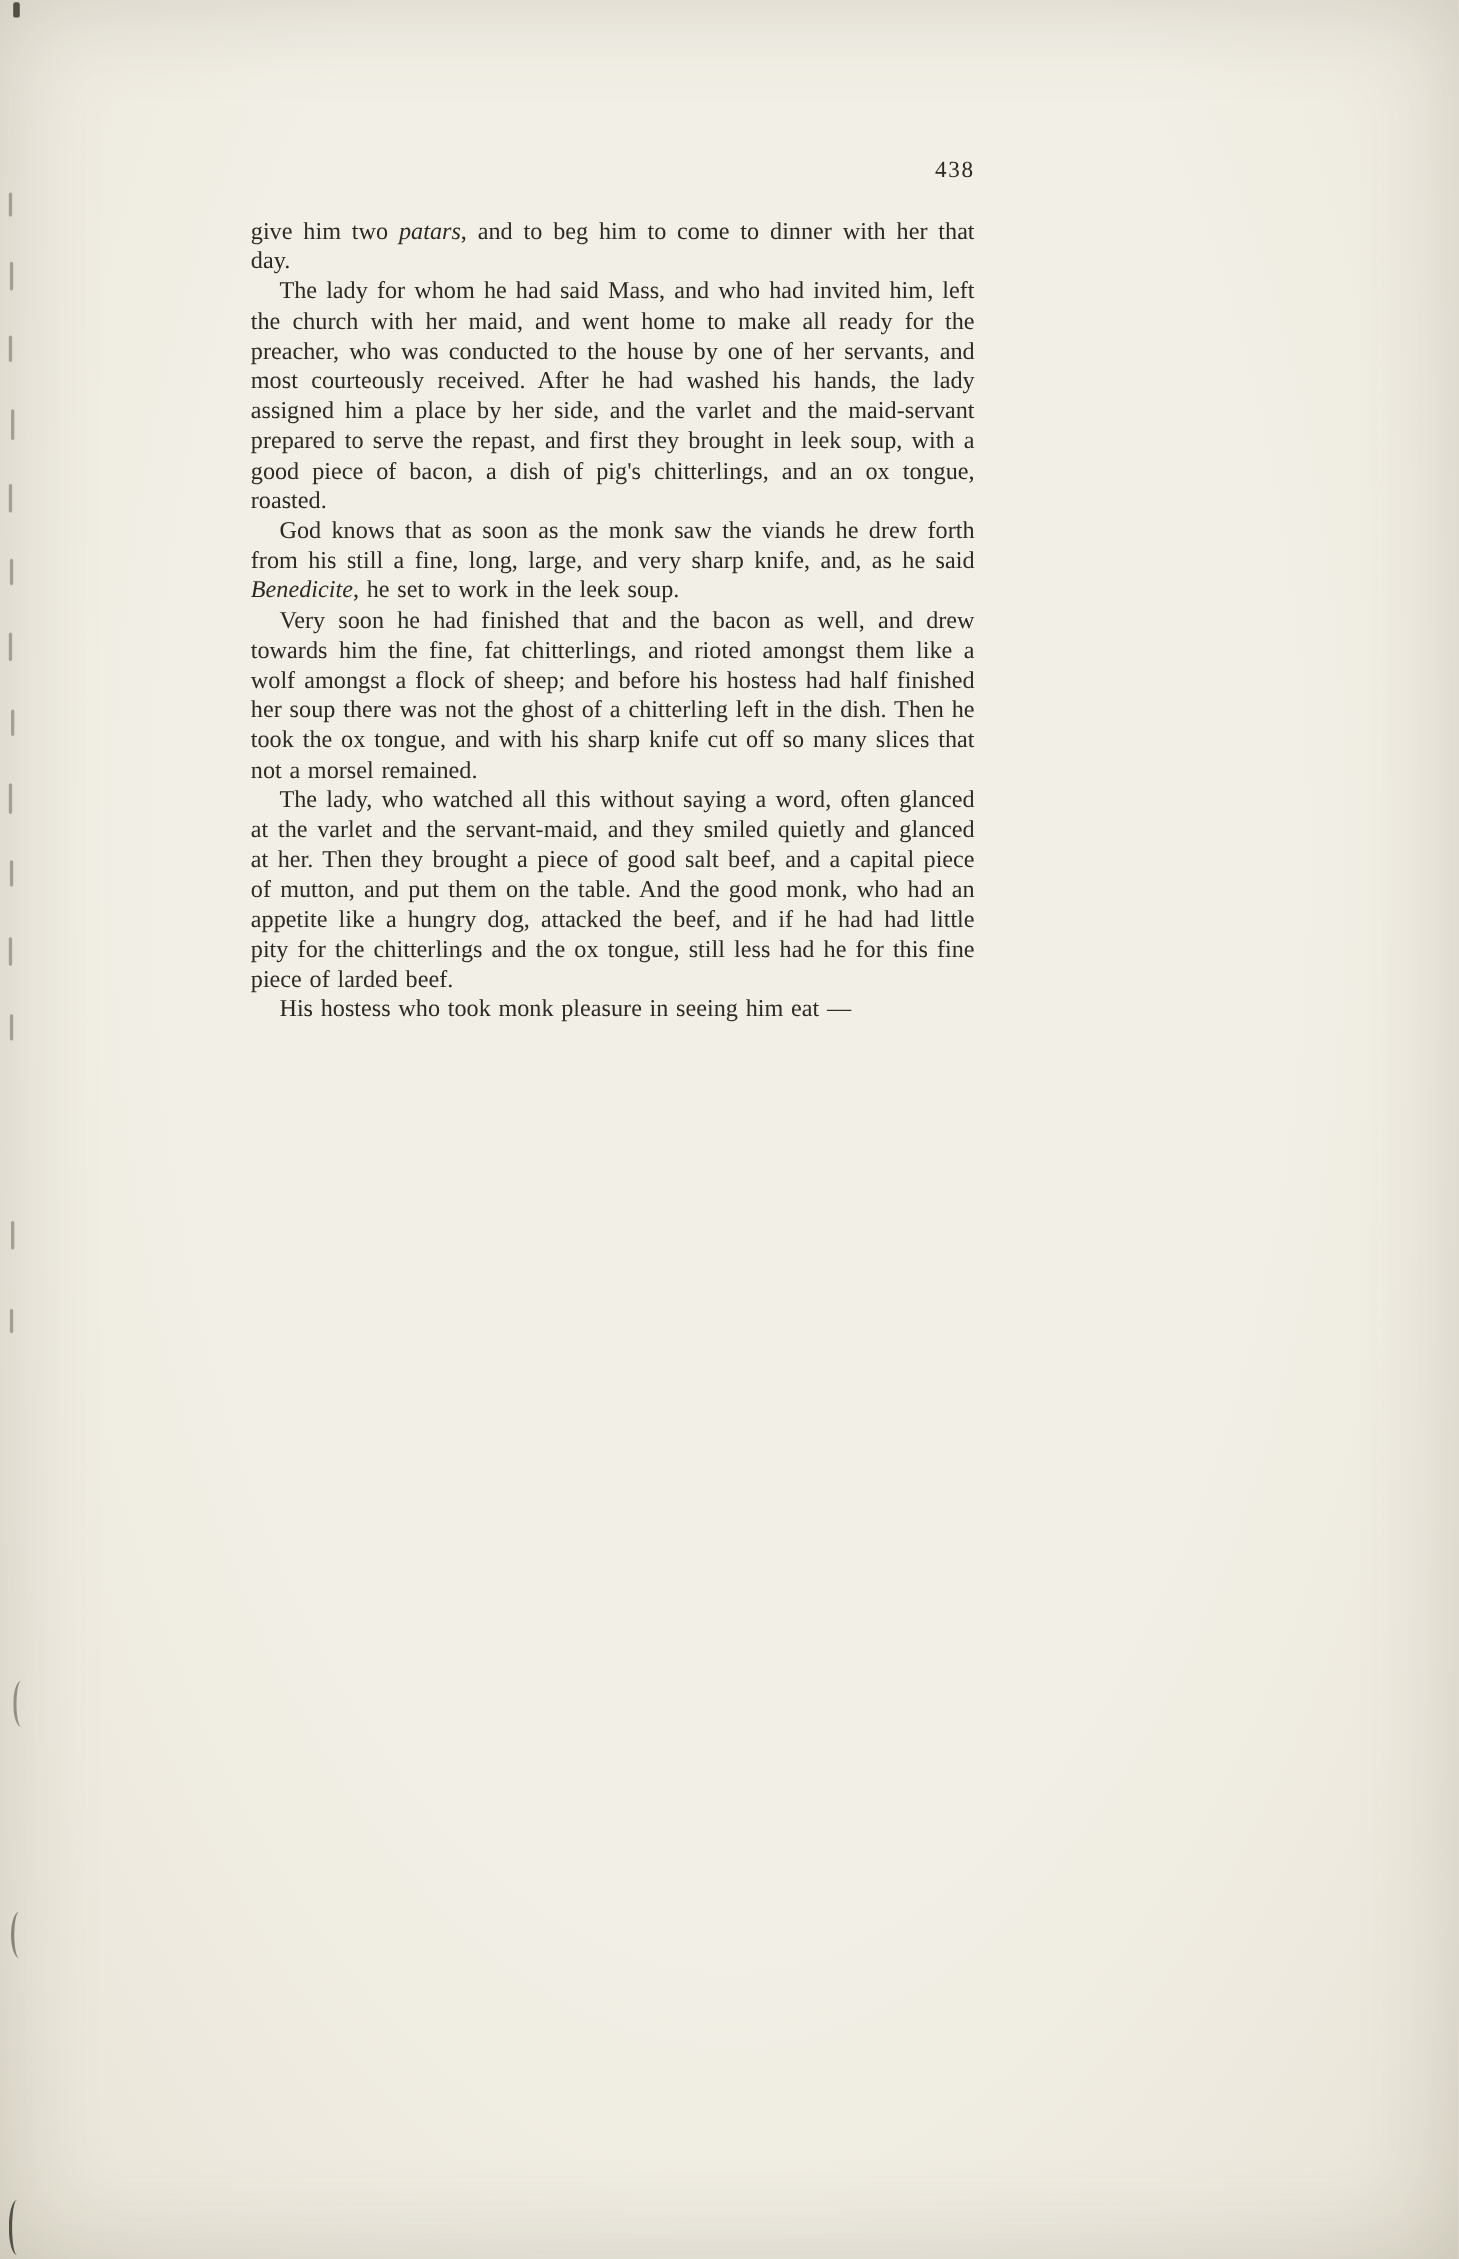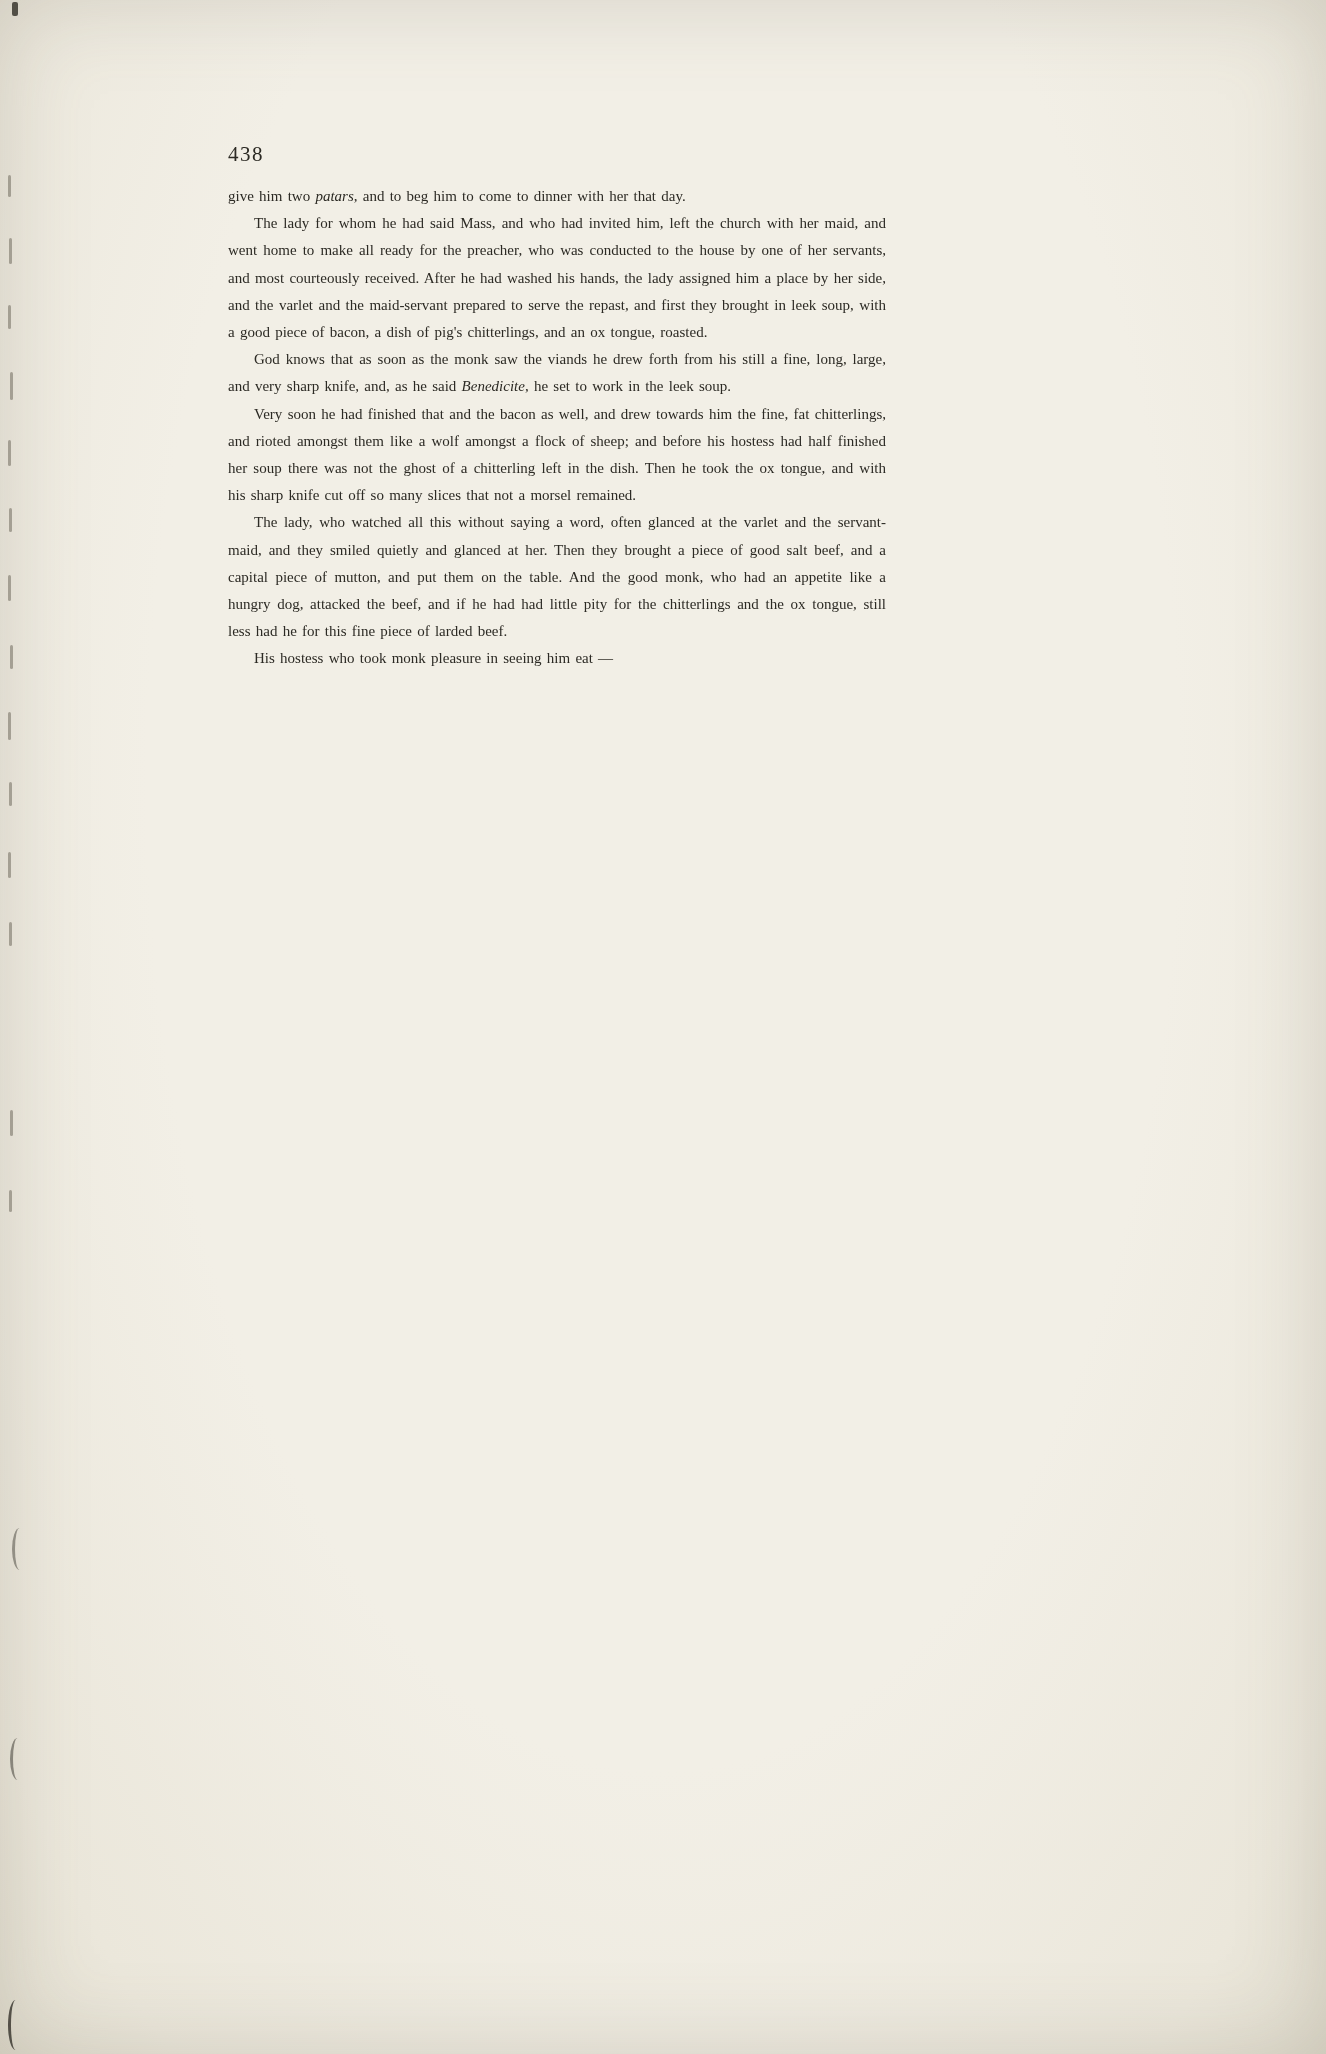--- a/index.html
+++ b/index.html
@@ -18,32 +18,32 @@
     position: absolute;
     inset: 0;
     background: radial-gradient(ellipse at 50% 38%, #f2efe6 55%, #ebe7db 88%, #e3dfd1 100%);
     box-shadow: inset 0 0 90px rgba(110, 100, 80, 0.22);
   }
   .page-number {
     position: absolute;
     top: 142px;
     left: 228px;
     width: 658px;
-    text-align: left;
+    text-align: right;
     font-size: 21px;
     letter-spacing: 1.5px;
     color: #2c2a24;
   }
   .text-block {
     position: absolute;
-    top: 183px;
+    top: 196px;
     left: 228px;
     width: 658px;
     color: #2c2a24;
-    font-size: 15px;
+    font-size: 22px;
     line-height: 27.2px;
     text-align: justify;
     word-spacing: 1.5px;
   }
   .para {
     margin: 0;
   }
   .para.indent {
     text-indent: 26px;
   }

